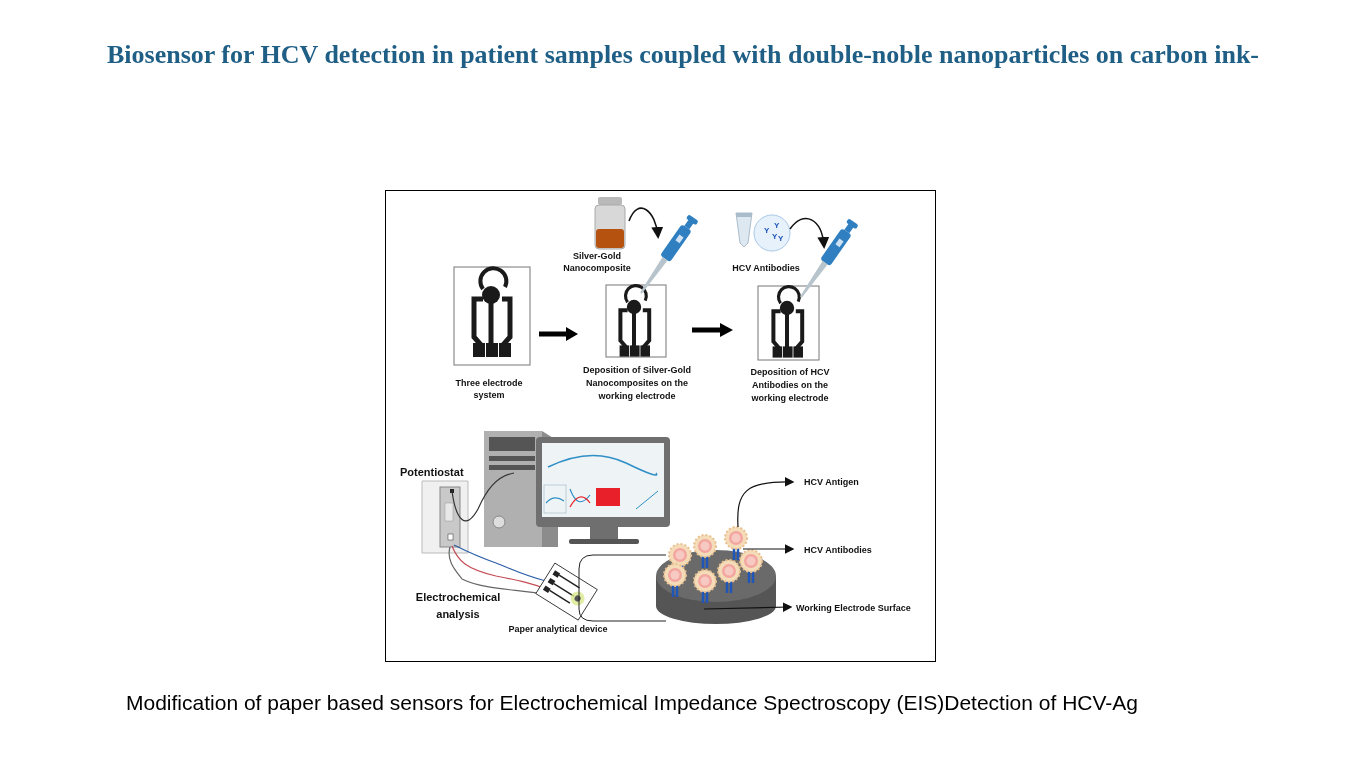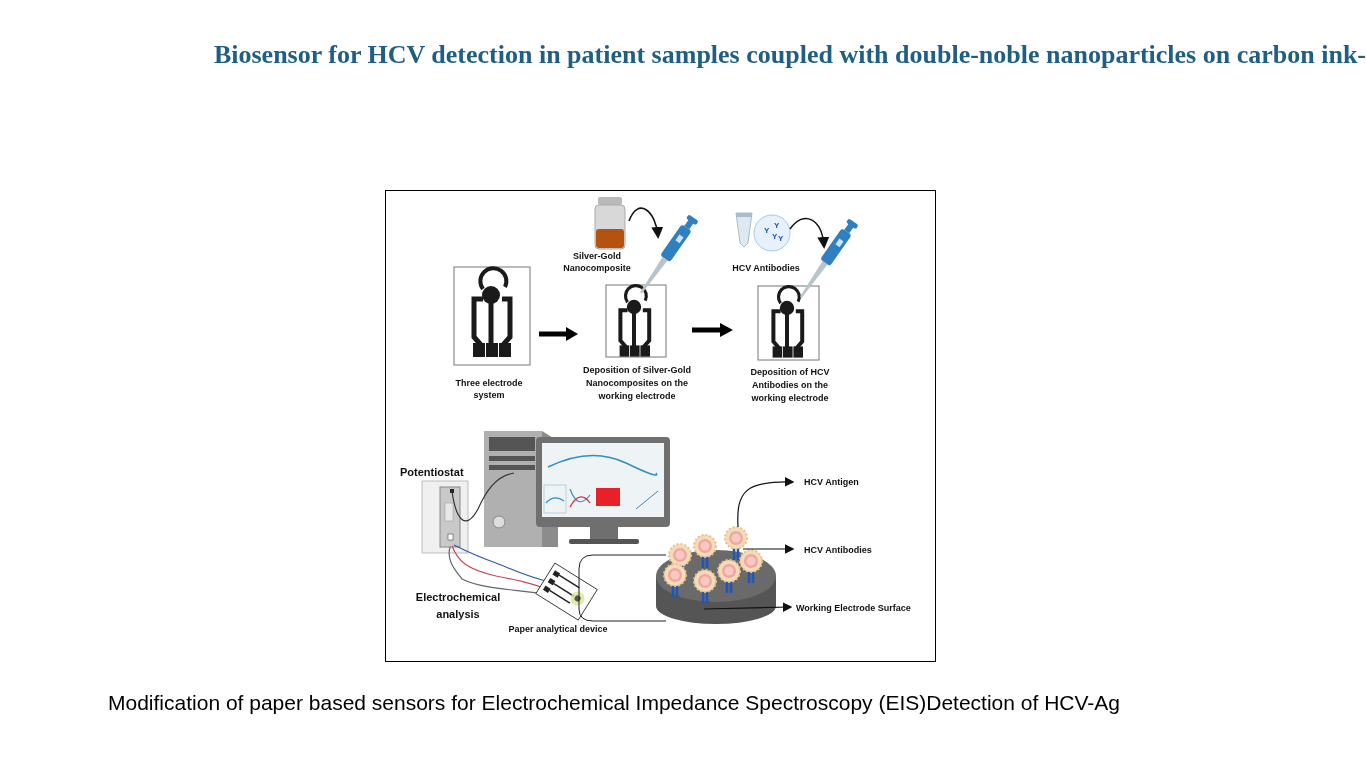--- a/index.html
+++ b/index.html
@@ -1,22 +1,22 @@
 <!DOCTYPE html>
 <html><head>
 <meta charset="utf-8">
 <style>
   html, body { margin:0; padding:0; background:#ffffff; }
   body { width:1366px; height:768px; position:relative; overflow:hidden; font-family:"Liberation Sans", sans-serif; }
   .title { position:absolute; left:0; top:38px; width:1366px; text-align:center; color:#1f5e85;
     font-family:"Liberation Serif", serif; font-weight:bold; font-size:26px; line-height:34px; }
-  .title div { white-space:nowrap;text-align:right; }
+  .title div { white-space:nowrap; }
   .figure { position:absolute; left:385px; top:190px; width:551px; height:472px; border:1px solid #000; background:#fff; box-sizing:border-box; }
   .figure svg { position:absolute; left:0; top:0; }
-  .caption { position:absolute; left:108px; top:691px; font-family:"Liberation Sans", sans-serif; font-size:21px; color:#000; white-space:nowrap; }
+  .caption { position:absolute; left:126px; top:691px; font-family:"Liberation Sans", sans-serif; font-size:21px; color:#000; white-space:nowrap; }
   svg text { font-family:"Liberation Sans", sans-serif; font-weight:bold; fill:#111; }
 </style>
 </head>
 <body>
 
 <div class="title">
   <div>Biosensor for HCV detection in patient samples coupled with double-noble nanoparticles on carbon ink-</div>
 </div>
 
 <div class="figure">

